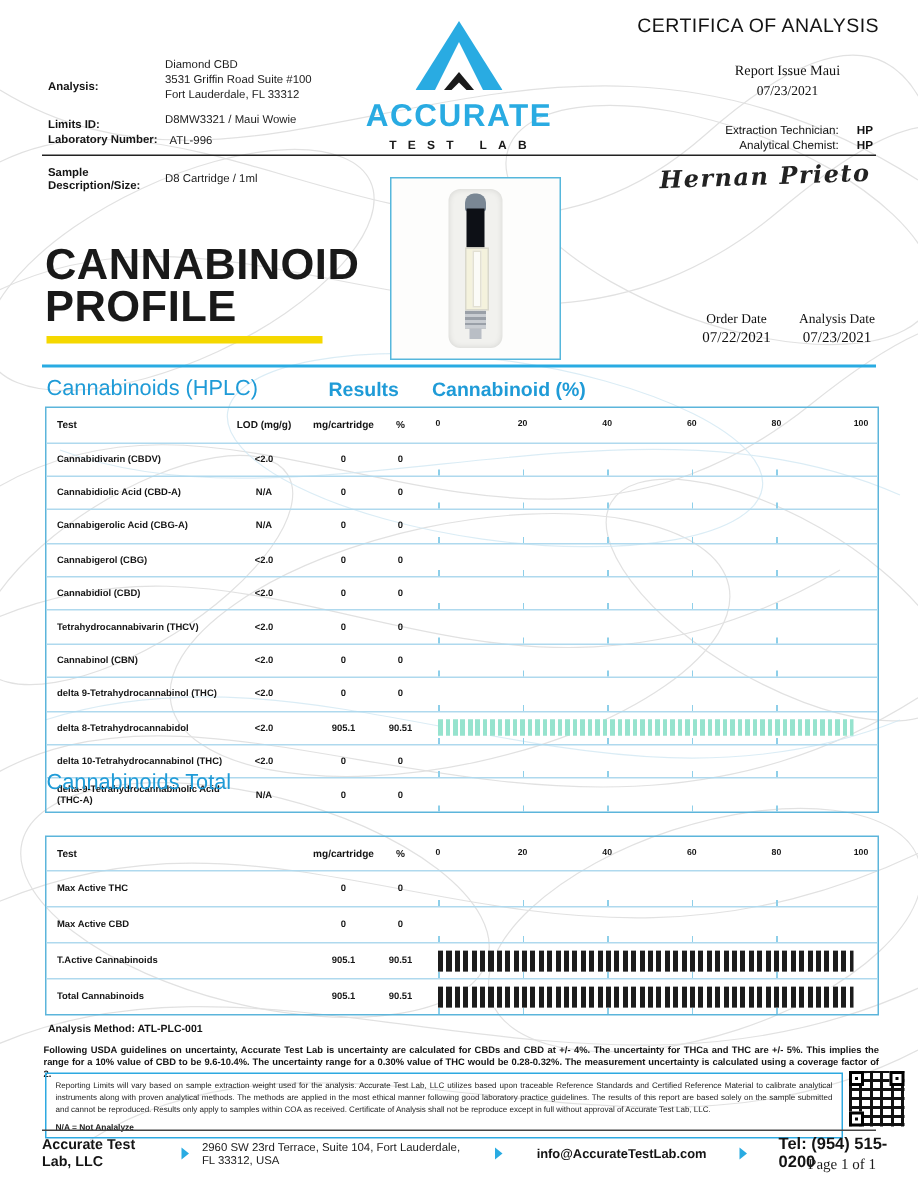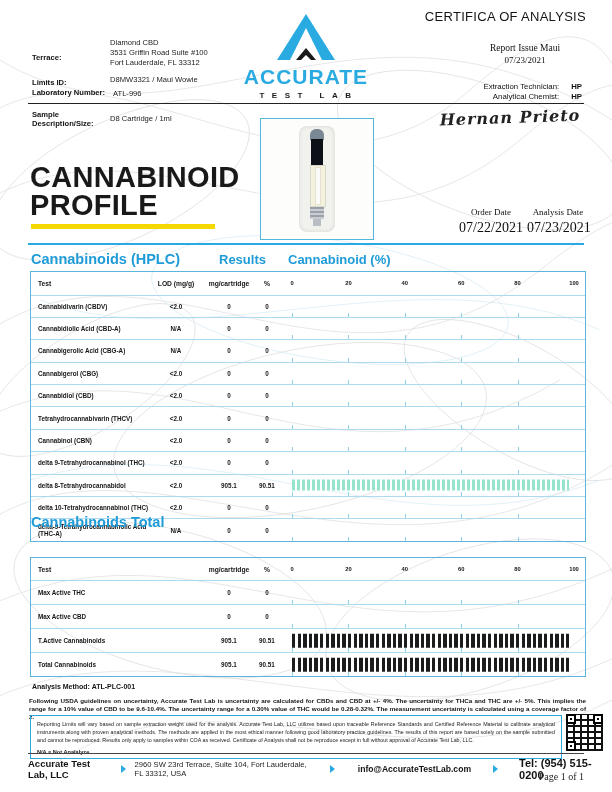--- a/index.html
+++ b/index.html
@@ -34,24 +34,24 @@
   .cart-post{position:absolute;left:54px;top:48px;width:4px;height:36px;background:#fbfbf7;border:0.5px solid #e2e0d2;}
   .cart-base{position:absolute;left:49px;top:88px;width:14px;height:12px;background:repeating-linear-gradient(0deg,#c9cdd2 0 2px,#9aa0a8 2px 4px);}
   .cart-tip2{position:absolute;left:52px;top:100px;width:8px;height:7px;background:#b9bec5;}
 
   
   .bigtitle{top:164px;left:30px;font-size:29px;font-weight:900;line-height:.95;letter-spacing:.3px;color:#191919;}
   .yellowbar{position:absolute;top:224px;left:31px;width:184px;height:4.5px;background:#F5D800;z-index:1;}
 
   .datecell{text-align:center;}
   .datecell .dl{font-size:9px;}
-  .datecell .dv{font-size:14px;margin-top:3px;}
-
-  
-  .sect{font-size:14.5px;font-weight:bold;color:#1F9BD7;}
+  .datecell .dv{font-size:10px;margin-top:3px;}
+
+  
+  .sect{font-size:14.5px;font-weight:normal;color:#1F9BD7;}
 
   
   .tbl{position:absolute;left:30px;width:554px;border:1.2px solid #5CB5DB;z-index:1;background:transparent;}
   .trow{display:grid;border-top:1px solid #AFD9EE;}
   .trow:first-child{border-top:none;}
   .t1 .trow{grid-template-columns:118px 54px 52px 24px 1fr;height:21.4px;}
   .t1 .trow.head{height:22.5px;}
   .t2 .trow{grid-template-columns:172px 52px 24px 1fr;height:23px;}
   .t2 .trow.head{height:22px;}
   .c{display:flex;align-items:center;}
@@ -115,21 +115,21 @@
     </g>
     <g fill="none" stroke="#d2e8f3" stroke-width="0.8" opacity="0.8">
       <path d="M40,300 C200,360 420,250 600,330"></path>
       <path d="M30,480 C220,420 400,560 600,480"></path>
       <ellipse cx="330" cy="300" rx="180" ry="60" transform="rotate(8 330 300)"></ellipse>
     </g>
   </svg>
 
   <div class="layer coa-title">CERTIFICA OF ANALYSIS</div>
 
-  <div class="layer lblcol" style="left:32px;top:53px;">Terrace:</div>
+  <div class="layer lblcol" style="left:32px;top:53px;">Analysis:</div>
   <div class="layer val" style="left:110px;top:38px;">Diamond CBD</div>
   <div class="layer val" style="left:110px;top:48px;">3531 Griffin Road Suite #100</div>
   <div class="layer val" style="left:110px;top:58px;">Fort Lauderdale, FL 33312</div>
   <div class="layer lblcol" style="left:32px;top:78px;">Limits ID:</div>
   <div class="layer val" style="left:110px;top:75px;">D8MW3321 / Maui Wowie</div>
   <div class="layer lblcol" style="left:32px;top:88px;">Laboratory Number:</div>
   <div class="layer val" style="left:113px;top:88.5px;">ATL-996</div>
 
   <div class="layer logo">
     <svg width="58" height="46" viewBox="0 0 58 46">

